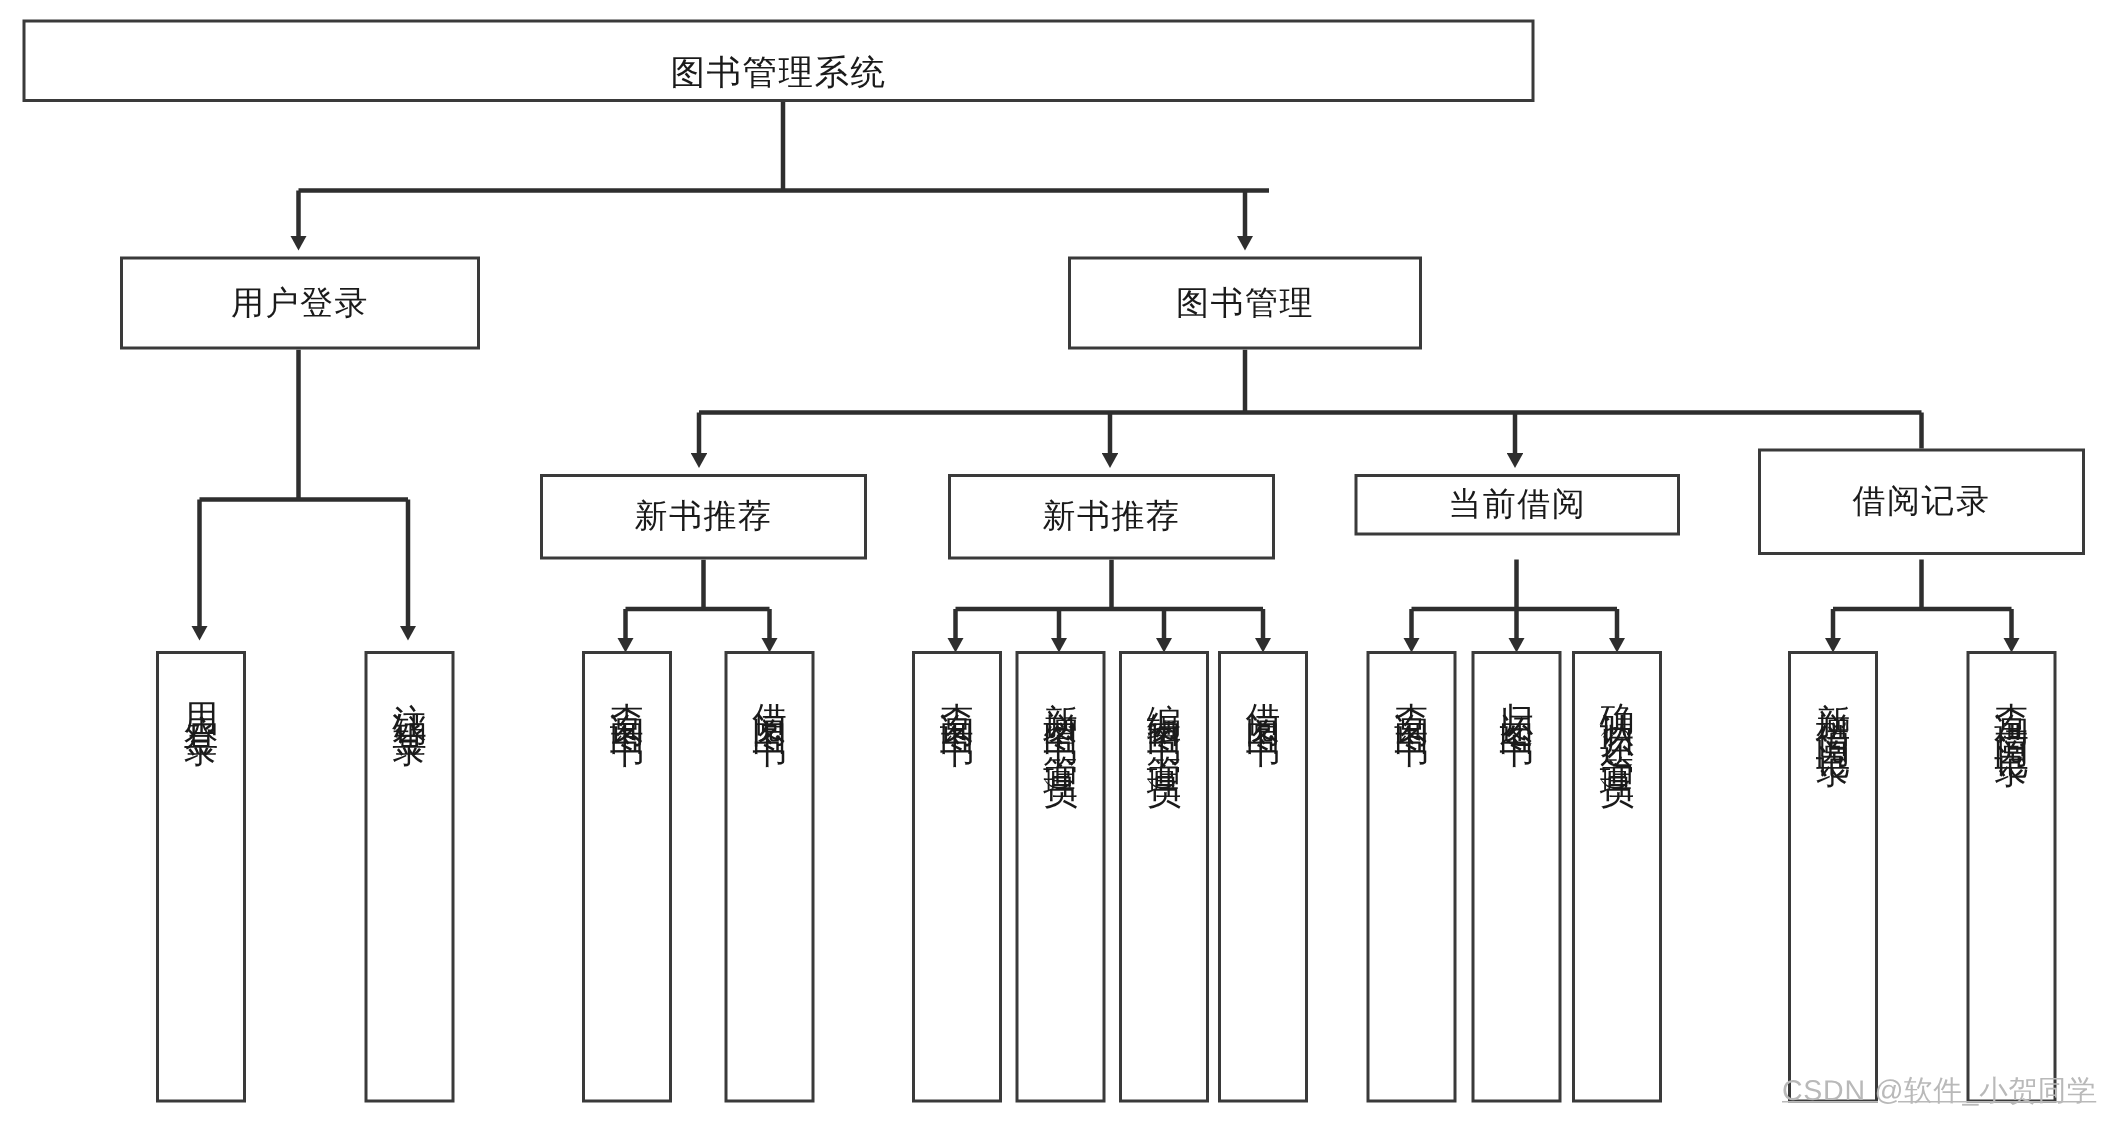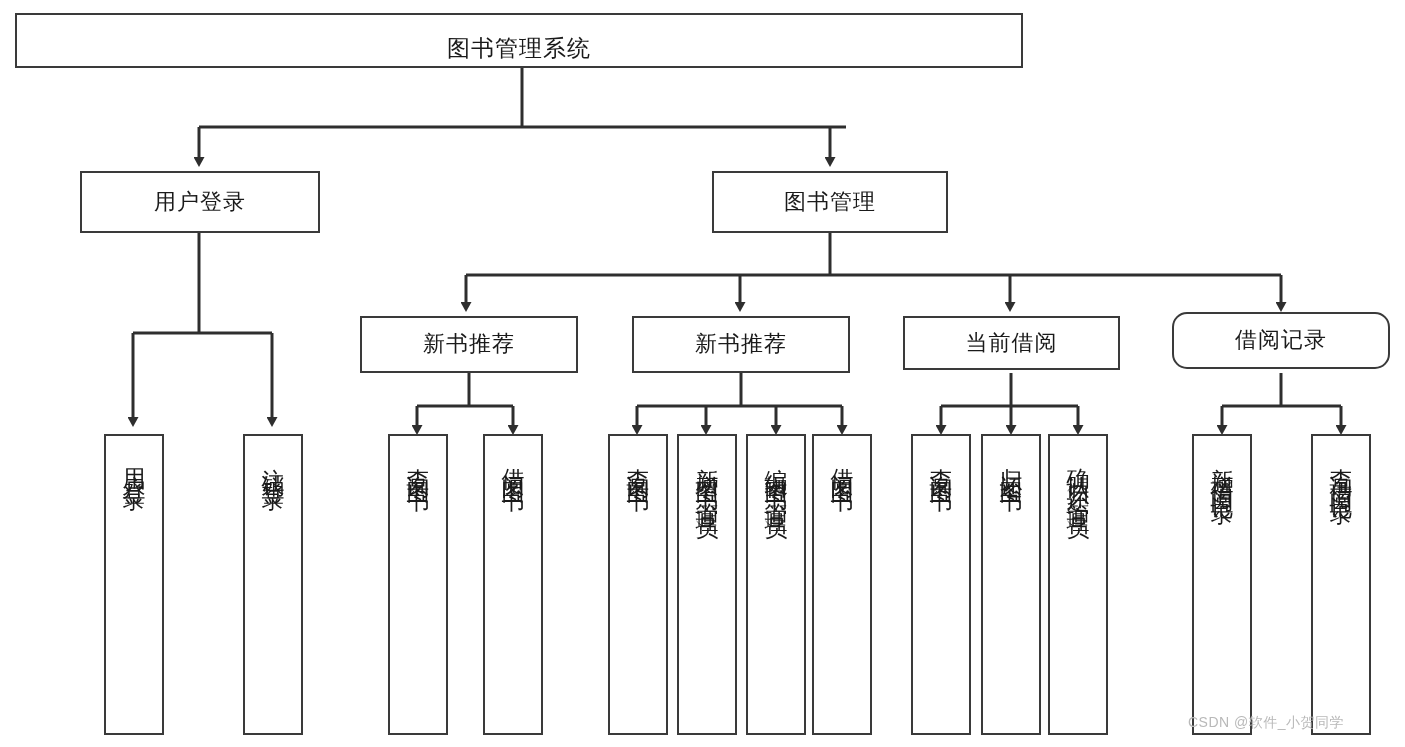--- a/index.html
+++ b/index.html
@@ -57,26 +57,27 @@
     text-orientation: upright;
     font-size: 23px;
     letter-spacing: 7px;
     line-height: 1;
     text-align: left;
   }
   .watermark {
     position: absolute;
     left: 1188px;
     top: 714px;
-    font-size: 14px;
+    font-size: 19px;
     color: #b9b9b9;
     letter-spacing: 0.5px;
     white-space: nowrap;
     z-index: 3;
     pointer-events: none;
+    text-decoration: underline;
   }
 </style>
 </head>
 <body>
 
 <div id="canvas">
 
   <svg id="wires" viewBox="0 0 1405 747" xmlns="http://www.w3.org/2000/svg">
     <defs>
       <marker id="arrow" markerWidth="10" markerHeight="11" refX="1" refY="5.5" orient="auto" markerUnits="userSpaceOnUse">
@@ -137,24 +138,24 @@
   <div class="node horiz" style="left:360px; top:316px; width:218px; height:57px;">
     <span class="node-label">新书推荐</span>
   </div>
 
   <div class="node horiz" style="left:712px; top:171px; width:236px; height:62px;">
     <span class="node-label">图书管理</span>
   </div>
   <div class="node horiz" style="left:632px; top:316px; width:218px; height:57px;">
     <span class="node-label">新书推荐</span>
   </div>
-  <div class="node horiz" style="left:903px; top:316px; width:217px; height:54px;justify-content:center;">
+  <div class="node horiz" style="left:903px; top:316px; width:217px; height:41px;justify-content:center;">
     <span class="node-label">当前借阅</span>
   </div>
-  <div class="node horiz" style="left:1172px; top:312px; width:218px; height:57px;border-radius:15px;">
+  <div class="node horiz" style="left:1172px; top:299px; width:218px; height:71px;">
     <span class="node-label">借阅记录</span>
   </div>
 
   <div class="node vert" style="left:104px; top:434px; width:60px; height:301px;">
     <span class="node-label">用户登录</span>
   </div>
   <div class="node vert" style="left:243px; top:434px; width:60px; height:301px;">
     <span class="node-label">注销登录</span>
   </div>
 

